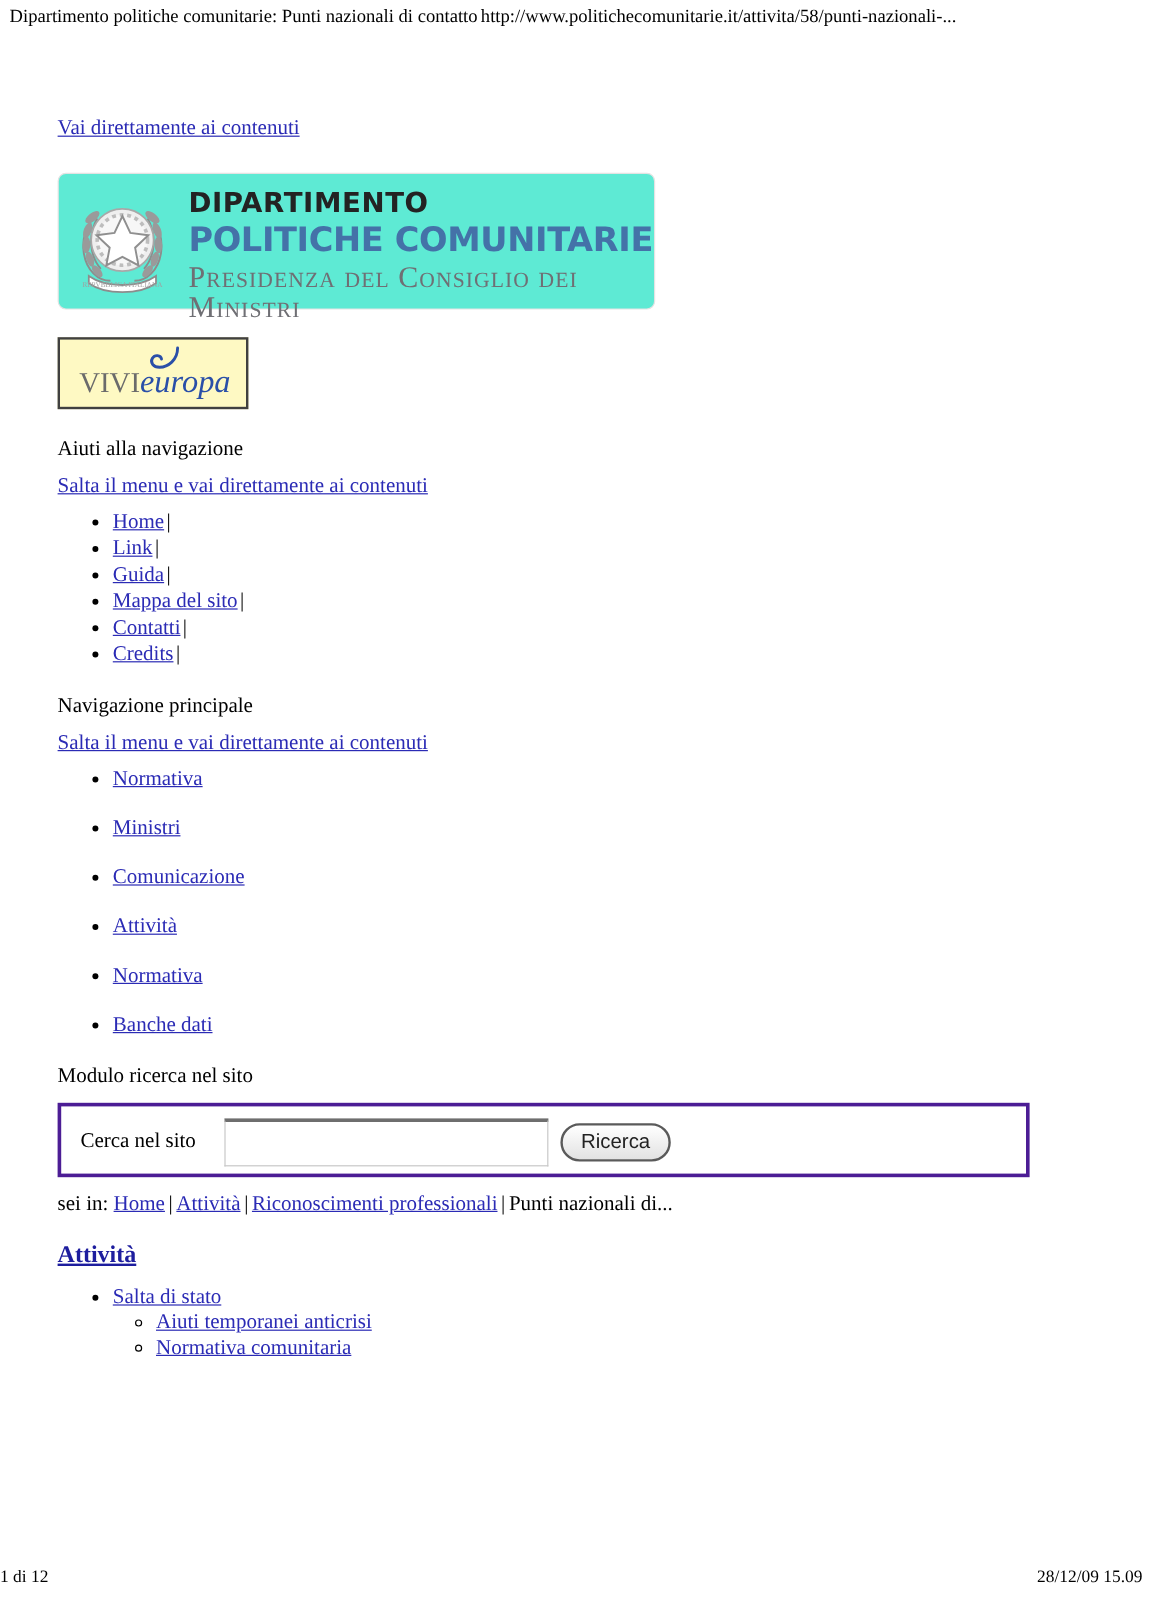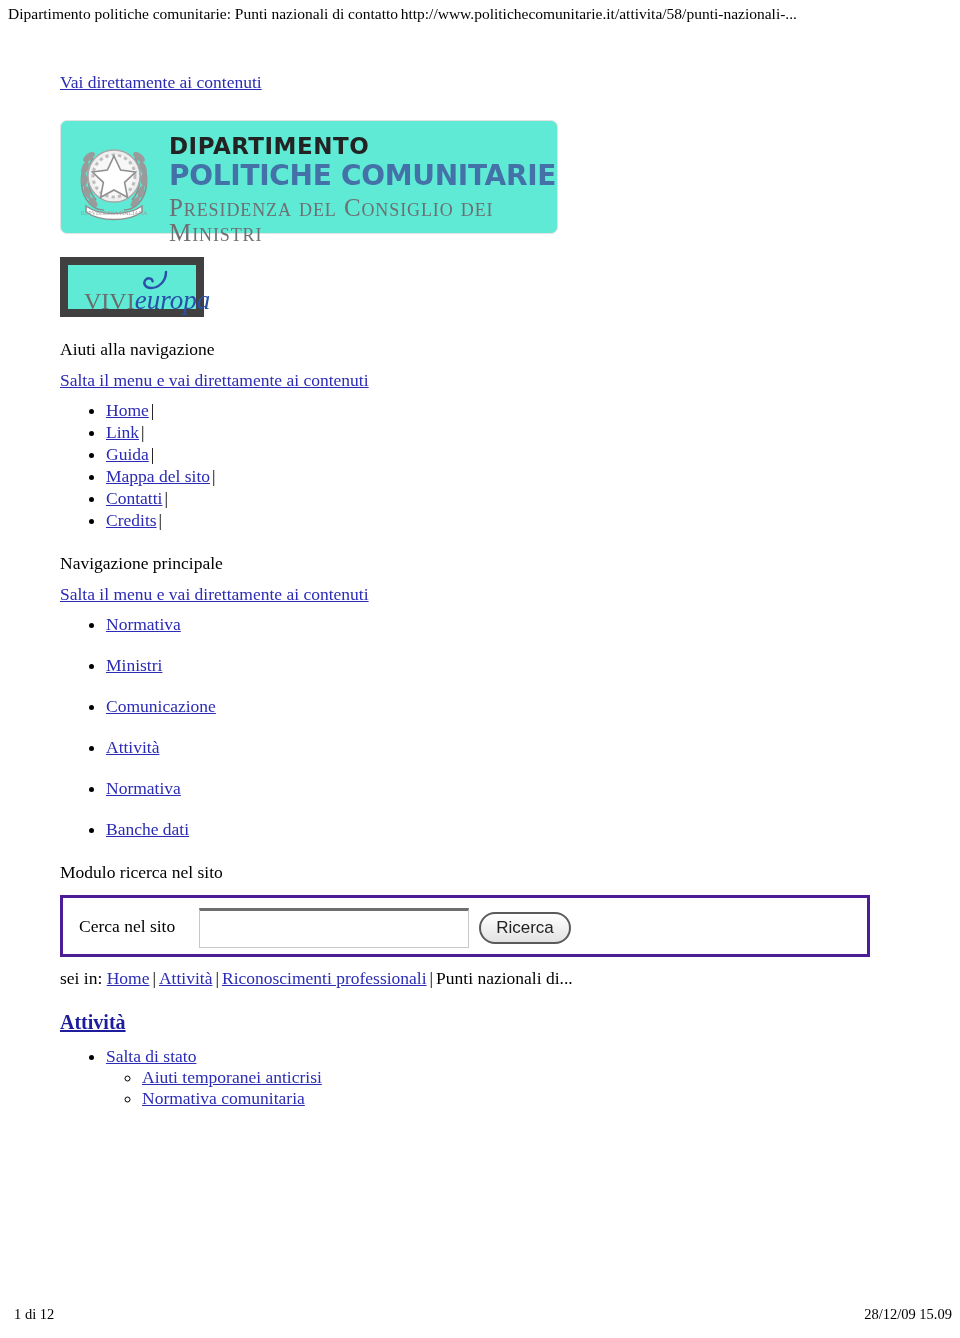--- a/index.html
+++ b/index.html
@@ -49,37 +49,37 @@
   .print-footer {
     position: absolute;
     bottom: 10px;
     left: 0;
     width: 960px;
     height: 22px;
     font-size: 14.5px;
   }
   .print-footer .page-no {
     position: absolute;
-    left: 14px;
+    left: 0;
     top: 0;
   }
   .print-footer .timestamp {
     position: absolute;
     right: 8px;
     top: 0;
   }
 
   
   .page {
     position: absolute;
     top: 72px;
     left: 0;
     width: 960px;
   }
-  .content-pad { padding-left: 60px; }
+  .content-pad { padding-left: 48px; margin-top: 24px; }
 
   a.lnk {
     color: #2b2bb5;
     text-decoration: underline;
     font-size: 17.5px;
   }
   .skip-top {
     display: inline-block;
     margin-bottom: 8px;
   }
@@ -130,24 +130,24 @@
     font-size: 25px;
     letter-spacing: 0.9px;
     color: #6f6f74;
     margin-top: 4px;
     line-height: 1;
   }
 
   
   .vivi-box {
     margin-top: 23px;
-    width: 144px;
+    width: 159px;
     height: 60px;
-    border: 8px solid #404040;
-    background: #5eead4;
+    border: 2px solid #404040;
+    background: #fef9c3;
     position: relative;
     box-sizing: border-box;
   }
   .vivi-inner {
     position: absolute;
     left: 10px;
     top: 0;
     width: 152px;
     height: 56px;
   }

